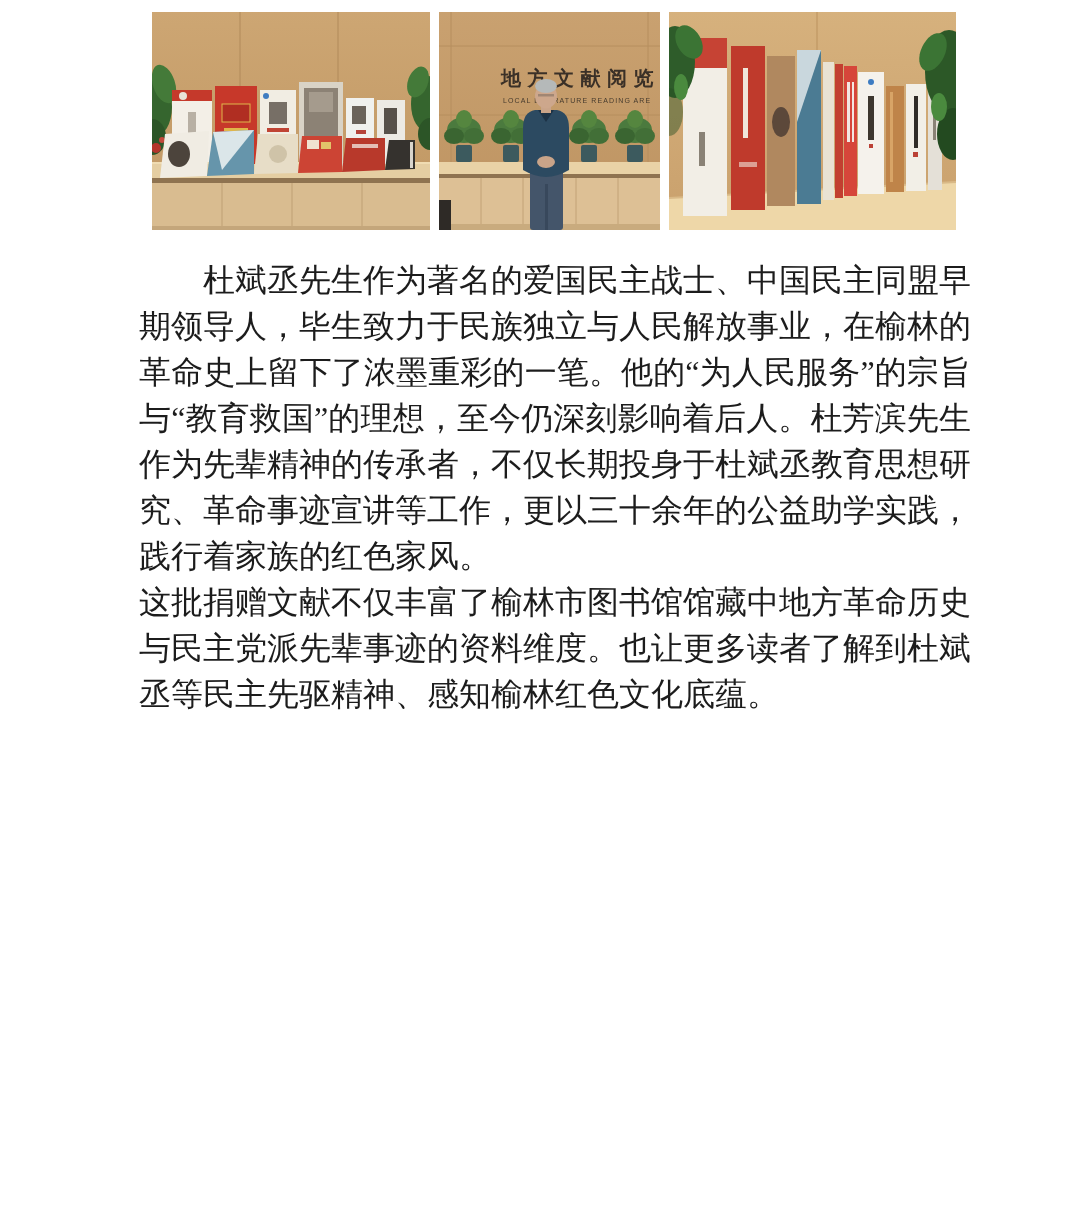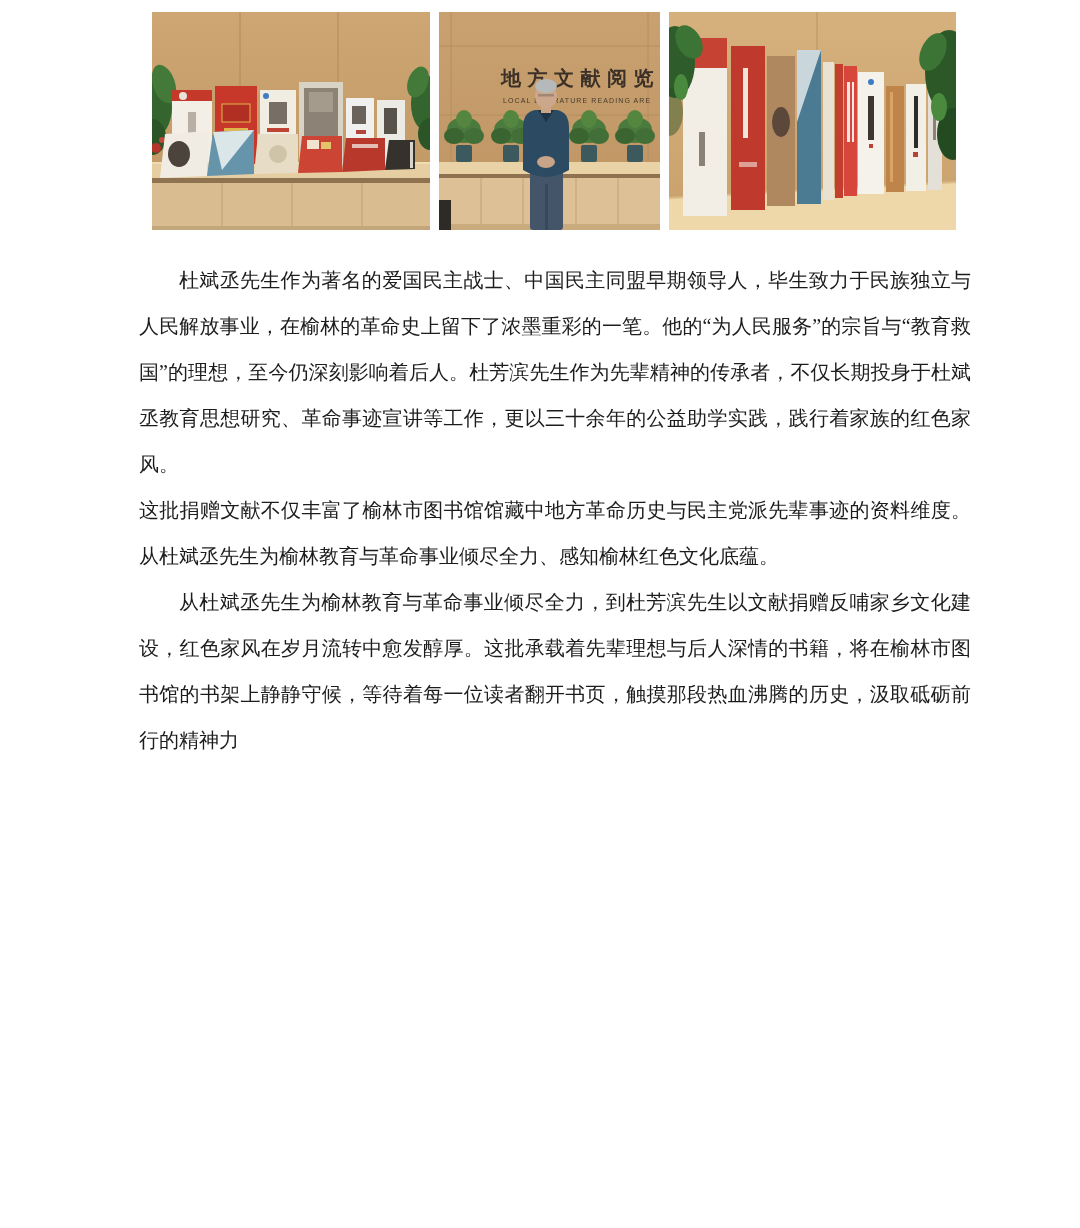--- a/index.html
+++ b/index.html
@@ -2,21 +2,21 @@
 <html><head>
 <meta charset="utf-8">
 <style>
   html,body{margin:0;padding:0;background:#ffffff;}
   .page{position:relative;width:1080px;height:944px;background:#ffffff;overflow:hidden;
         font-family:"Liberation Serif", serif;}
   .photo-row{position:absolute;left:152px;top:12px;display:flex;gap:9px;}
   .photo{height:218px;overflow:hidden;flex:0 0 auto;font-size:0;line-height:0;}
   .photo svg{display:block;}
   .article{position:absolute;left:139px;top:257px;width:832px;
-           font-size:20px;line-height:46px;color:#1c1c1c;text-align:justify;}
+           font-size:32px;line-height:46px;color:#1c1c1c;text-align:justify;}
   .article p{margin:0;padding:0;}
   .article p.indent{text-indent:2em;}
   .article p.no-indent{text-indent:0;}
 </style>
 </head>
 <body>
 
 <div class="page">
 
   <div class="photo-row">
@@ -227,17 +227,16 @@
           <ellipse cx="264" cy="40" rx="12" ry="20" fill="#3b7434" transform="rotate(25 264 40)"></ellipse>
           <ellipse cx="284" cy="122" rx="16" ry="26" fill="#234a20"></ellipse>
           <ellipse cx="270" cy="95" rx="8" ry="14" fill="#4a8a3e"></ellipse>
         </g>
       </svg>
     </div>
   </div>
 
   <div class="article">
     <p class="indent">杜斌丞先生作为著名的爱国民主战士、中国民主同盟早期领导人，毕生致力于民族独立与人民解放事业，在榆林的革命史上留下了浓墨重彩的一笔。他的“为人民服务”的宗旨与“教育救国”的理想，至今仍深刻影响着后人。杜芳滨先生作为先辈精神的传承者，不仅长期投身于杜斌丞教育思想研究、革命事迹宣讲等工作，更以三十余年的公益助学实践，践行着家族的红色家风。</p>
-    <p class="no-indent">这批捐赠文献不仅丰富了榆林市图书馆馆藏中地方革命历史与民主党派先辈事迹的资料维度。从杜斌丞先生为榆林教育与革命事业倾尽全力、感知榆林红色文化底蕴。</p>
-    <p class="indent">从杜斌丞先生为榆林教育与革命事业倾尽全力，到杜芳滨先生以文献捐赠反哺家乡文化建设，红色家风在岁月流转中愈发醇厚。这批承载着先辈理想与后人深情的书籍，将在榆林市图书馆的书架上静静守候，等待着每一位读者翻开书页，触摸那段热血沸腾的历史，汲取砥砺前行的精神力</p>
+    <p class="no-indent">这批捐赠文献不仅丰富了榆林市图书馆馆藏中地方革命历史与民主党派先辈事迹的资料维度。也让更多读者了解到杜斌丞等民主先驱精神、感知榆林红色文化底蕴。</p>
   </div>
 
 </div>
 
 </body></html>

